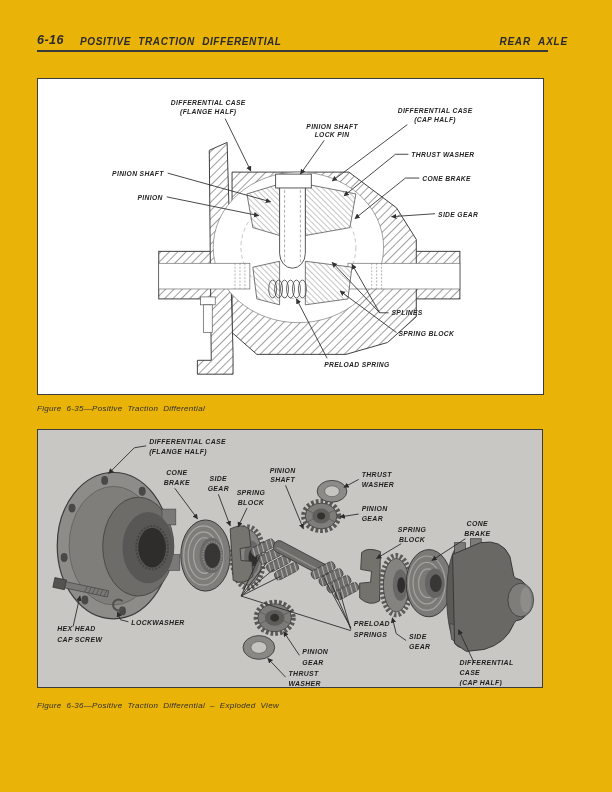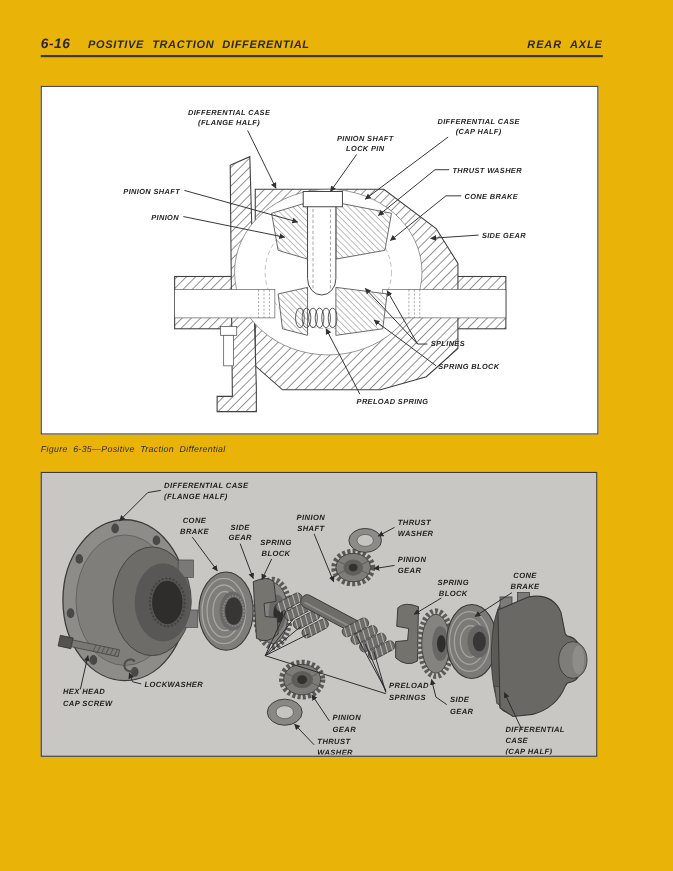--- a/index.html
+++ b/index.html
@@ -1,20 +1,20 @@
 <!DOCTYPE html>
 <html><head>
 <meta charset="utf-8">
 <style>
   html,body{margin:0;padding:0;background:#e8e8e6;}
   .page{position:relative;width:612px;height:792px;background:#eab308;font-family:"Liberation Sans",sans-serif;overflow:hidden;font-style:italic;}
   
   .hdr-num{position:absolute;left:37px;top:33px;font-size:12.5px;font-weight:bold;color:#2a2a2a;letter-spacing:.5px;}
   .hdr-title{position:absolute;left:80px;top:36px;font-size:10px;font-weight:bold;color:#2a2a2a;letter-spacing:.6px;word-spacing:4px;text-align:right;}
-  .hdr-right{position:absolute;top:36px;left:0;width:548px;text-align:right;font-size:10px;font-weight:bold;color:#2a2a2a;letter-spacing:.8px;word-spacing:4px;}
+  .hdr-right{position:absolute;top:36px;left:0;width:548px;text-align:right;font-size:10px;font-weight:bold;color:#2a2a2a;letter-spacing:.8px;word-spacing:4px;padding-left:20px;}
   .hdr-rule{position:absolute;left:37px;top:50px;width:511px;height:2px;background:#3a3a3a;}
   
   .fig1-box{position:absolute;left:37px;top:78px;width:507px;height:317px;border:1.5px solid #3c3c3c;background:#ffffff;box-sizing:border-box;}
   .fig2-box{position:absolute;left:37px;top:429px;width:506px;height:259px;border:1.5px solid #3c3c3c;background:#c9c7c4;box-sizing:border-box;}
   .caption{position:absolute;left:37px;width:507px;text-align:left;font-size:8px;color:#2e2e2e;letter-spacing:.3px;word-spacing:2.5px;}
   .cap1{top:404px;}
   .cap2{top:701px;}
   svg{display:block;}
   svg text{font-family:"Liberation Sans",sans-serif;font-size:6.8px;font-weight:bold;fill:#242424;letter-spacing:.35px;}
   svg.f2 text{font-size:7px;fill:#1e1d1b;}
@@ -323,14 +323,15 @@
         <text x="318" y="198">PRELOAD</text>
         <text x="318" y="209">SPRINGS</text>
         <text x="374" y="211">SIDE</text>
         <text x="374" y="222">GEAR</text>
         <text x="425" y="238">DIFFERENTIAL</text>
         <text x="425" y="248">CASE</text>
         <text x="425" y="258">(CAP HALF)</text>
       </g>
     </svg>
   </div>
+  <div class="caption cap2">Figure 6-36—Positive Traction Differential – Exploded View</div>
 
 </div>
 
 </body></html>

